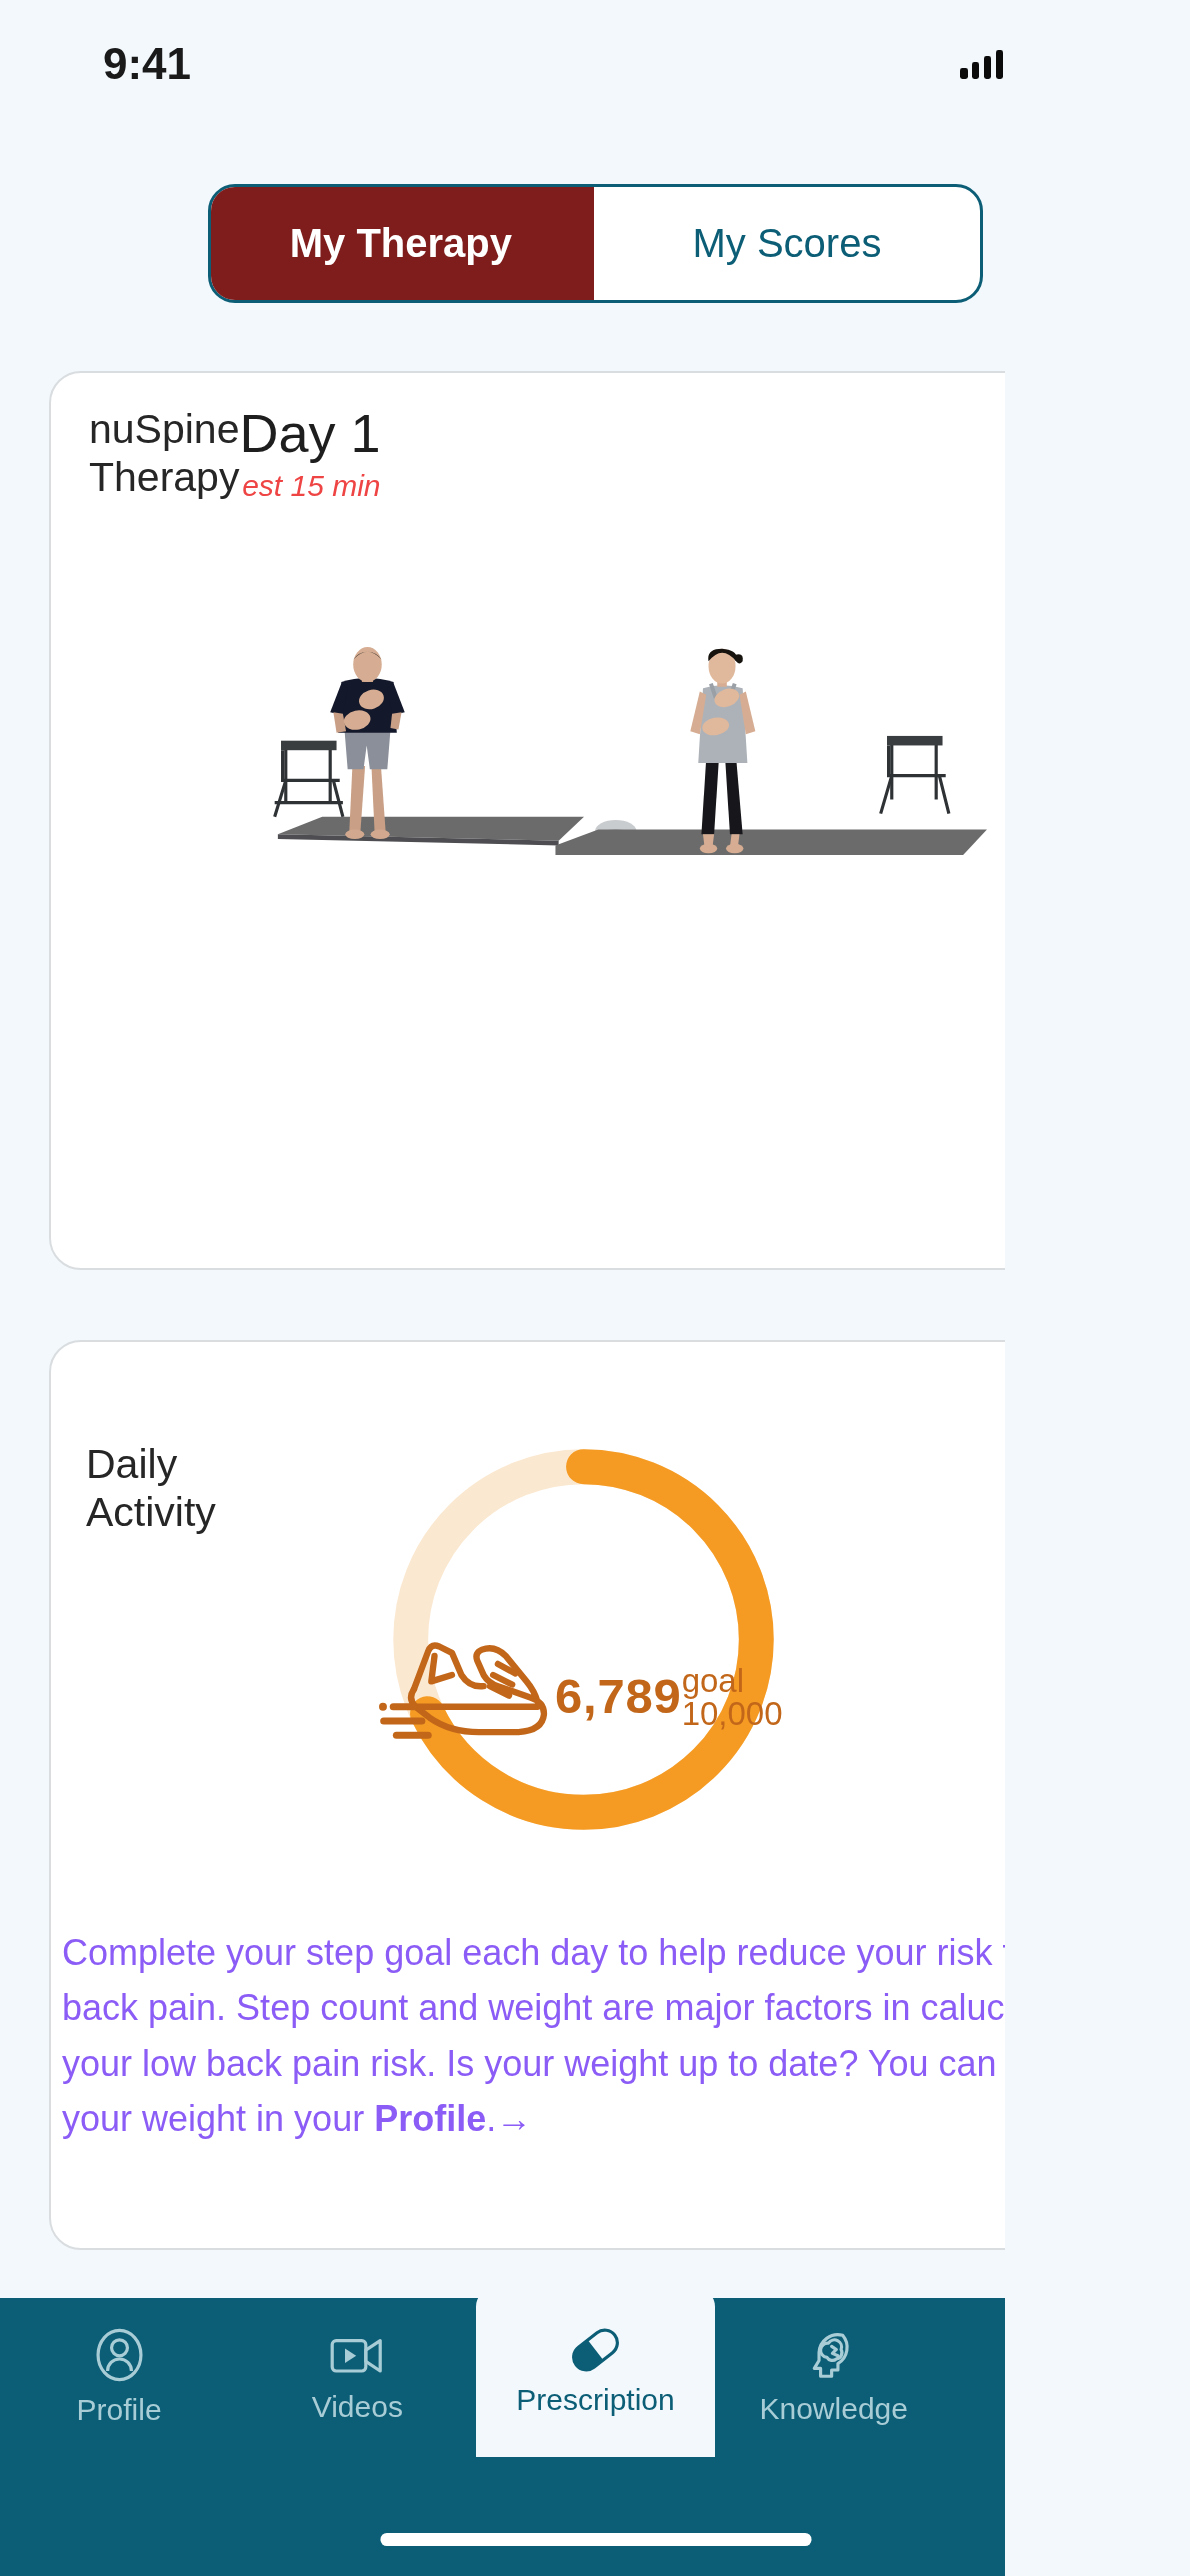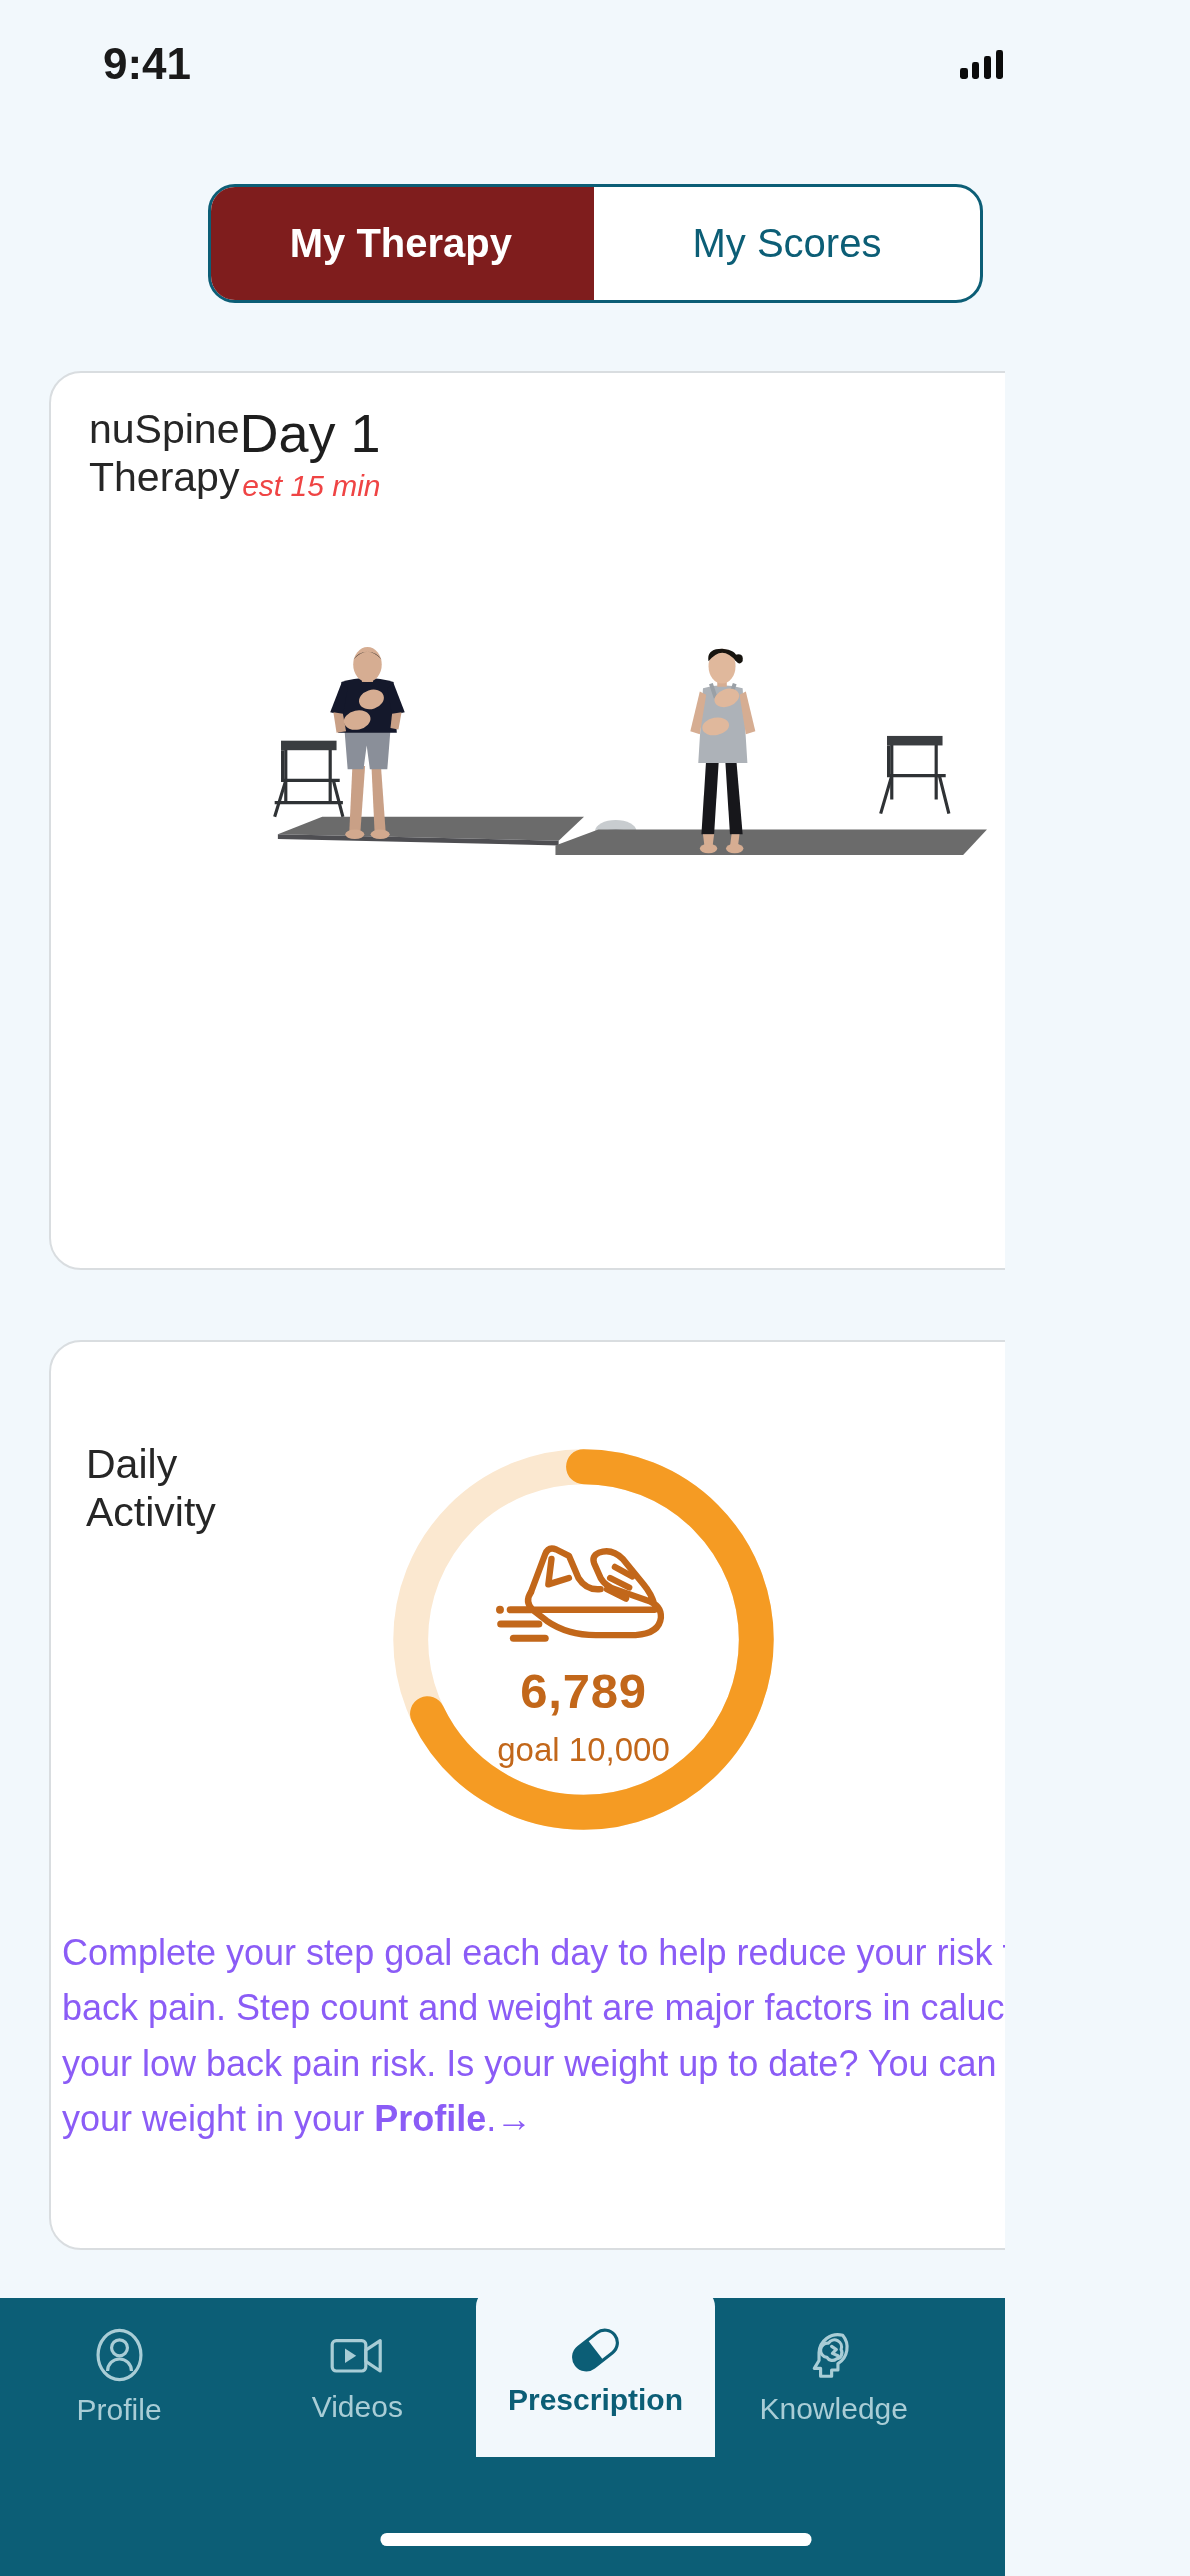--- a/index.html
+++ b/index.html
@@ -230,21 +230,21 @@
     position: absolute;
     top: 1435px;
     left: 379px;
     width: 409px;
     height: 409px;
   }
   .ring-center {
     position: absolute;
     inset: 0;
     display: flex;
-    flex-direction: column;
+    flex-direction: row;
     align-items: center;
     justify-content: flex-start;
     padding-top: 97px;
   }
   .shoe-icon { width: 176px; height: 119px; }
   .step-count {
     font-size: 49px;
     font-weight: bold;
     color: #C2671A;
     line-height: 1;
@@ -291,21 +291,20 @@
     font-size: 30px;
     cursor: pointer;
     position: relative;
   }
   .nav-item.active {
     background: #F2F8FC;
     color: #0C5E76;
     border-radius: 17.4px 17.4px 0 0;
     height: 168px;
     margin-top: -9.5px;
-    font-weight: bold;
   }
   .nav-item svg { display: block; }
   .home-indicator {
     position: absolute;
     bottom: 30px;
     left: 50%;
     transform: translateX(-50%);
     width: 431px;
     height: 12.7px;
     background: #FFFFFF;

